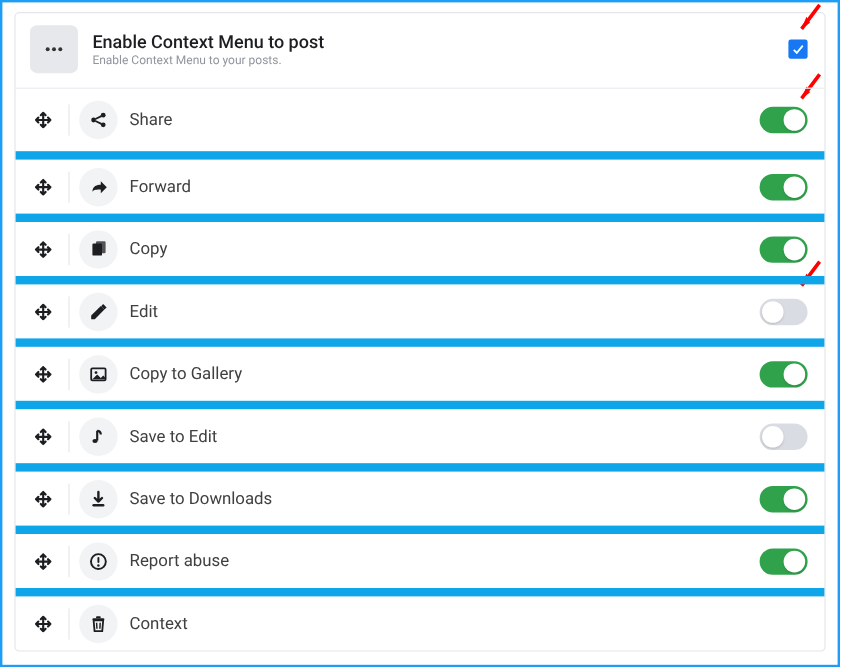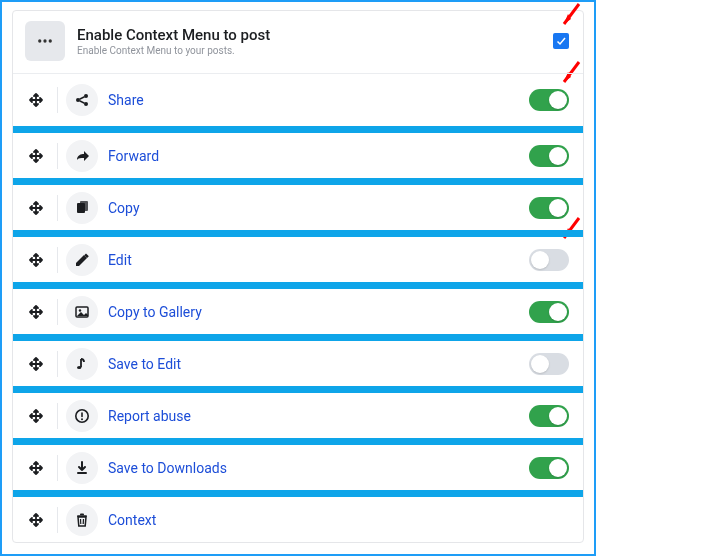--- a/index.html
+++ b/index.html
@@ -5,21 +5,21 @@
   * { box-sizing: border-box; margin: 0; padding: 0; }
   body {
     font-family: -apple-system, BlinkMacSystemFont, "Segoe UI", Roboto, Helvetica, Arial, sans-serif;
     background: #fff;
     width: 716px;
     height: 556px;
     overflow: hidden;
   }
   .frame {
     border: 2px solid #1e9df7;
-    width: 596px;
+    width: 700px;
     height: 556px;
     padding: 8px 10px 10px 10px;
     position: relative;
   }
   .card {
     border: 1px solid #e5e6e9;
     border-radius: 4px;
     background: #fff;
   }
   .header {
@@ -87,21 +87,21 @@
     width: 32px; height: 32px;
     border-radius: 50%;
     background: #f2f3f5;
     display: flex; align-items: center; justify-content: center;
     color: #1c1e21;
     margin-right: 10px;
   }
   .item-icon svg { width: 16px; height: 16px; }
   .item-label {
     font-size: 14px;
-    color: #1d4ed8;
+    color: #404040;
   }
   .toggle {
     position: absolute;
     right: 14px;
     top: 50%;
     transform: translateY(-50%);
     width: 40px; height: 22px;
     border-radius: 11px;
     background: #cfd4db;
     cursor: pointer;
@@ -280,41 +280,41 @@
         </div>
         <div class="row">
           <div class="drag">
             <svg viewBox="0 0 16 16">
               <use href="#drag-handle"></use>
             </svg>
           </div>
           <div class="vsep"></div>
           <div class="item-icon">
             <svg viewBox="0 0 16 16">
+              <use href="#download-icon"></use>
+            </svg>
+          </div>
+          <div class="item-label">Save to Downloads</div>
+          <div class="toggle on">
+            <div class="knob"></div>
+          </div>
+        </div>
+        <div class="row">
+          <div class="drag">
+            <svg viewBox="0 0 16 16">
+              <use href="#drag-handle"></use>
+            </svg>
+          </div>
+          <div class="vsep"></div>
+          <div class="item-icon">
+            <svg viewBox="0 0 16 16">
               <use href="#report-icon"></use>
             </svg>
           </div>
           <div class="item-label">Report abuse</div>
-          <div class="toggle on">
-            <div class="knob"></div>
-          </div>
-        </div>
-        <div class="row">
-          <div class="drag">
-            <svg viewBox="0 0 16 16">
-              <use href="#drag-handle"></use>
-            </svg>
-          </div>
-          <div class="vsep"></div>
-          <div class="item-icon">
-            <svg viewBox="0 0 16 16">
-              <use href="#download-icon"></use>
-            </svg>
-          </div>
-          <div class="item-label">Save to Downloads</div>
           <div class="toggle on">
             <div class="knob"></div>
           </div>
         </div>
         <div class="row">
           <div class="drag">
             <svg viewBox="0 0 16 16">
               <use href="#drag-handle"></use>
             </svg>
           </div>

